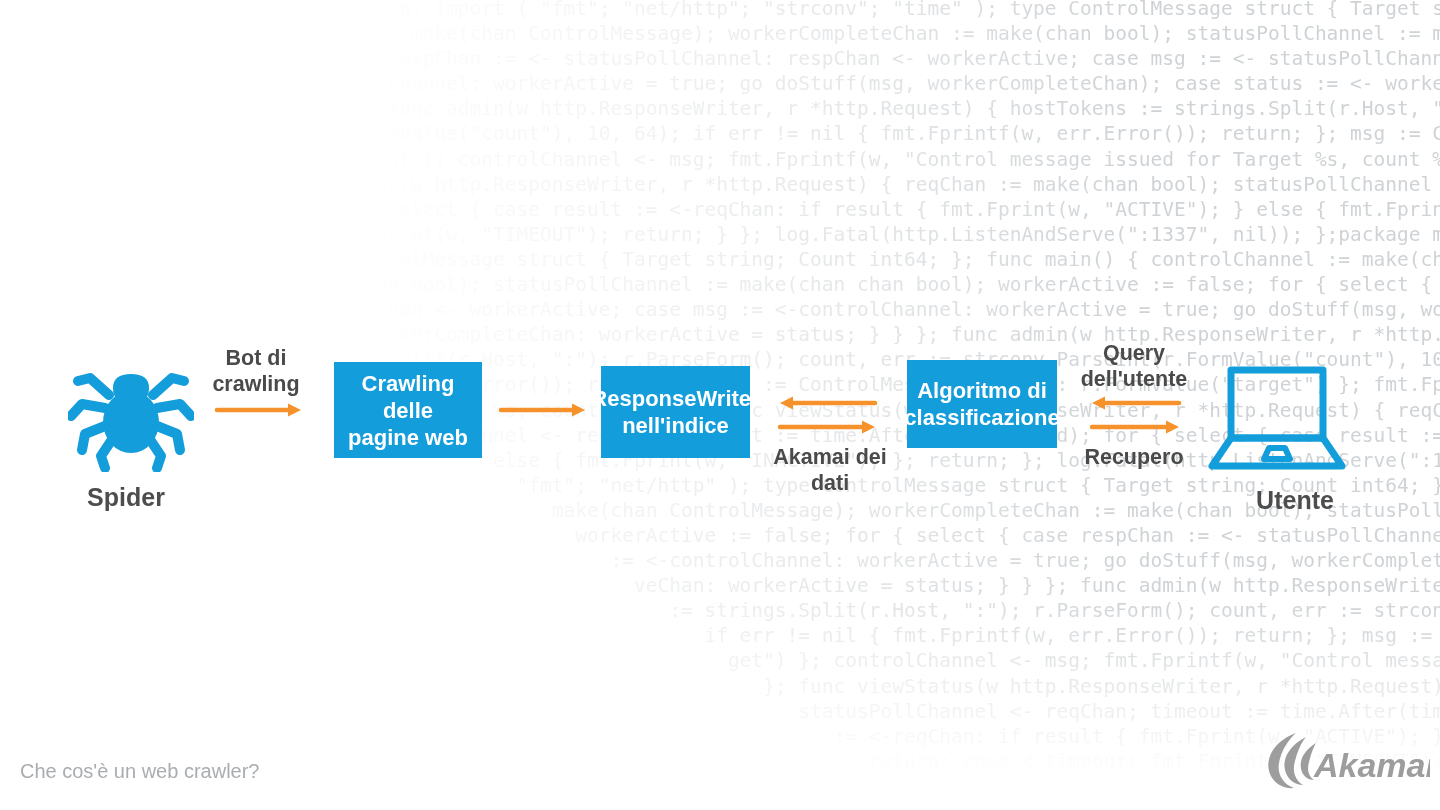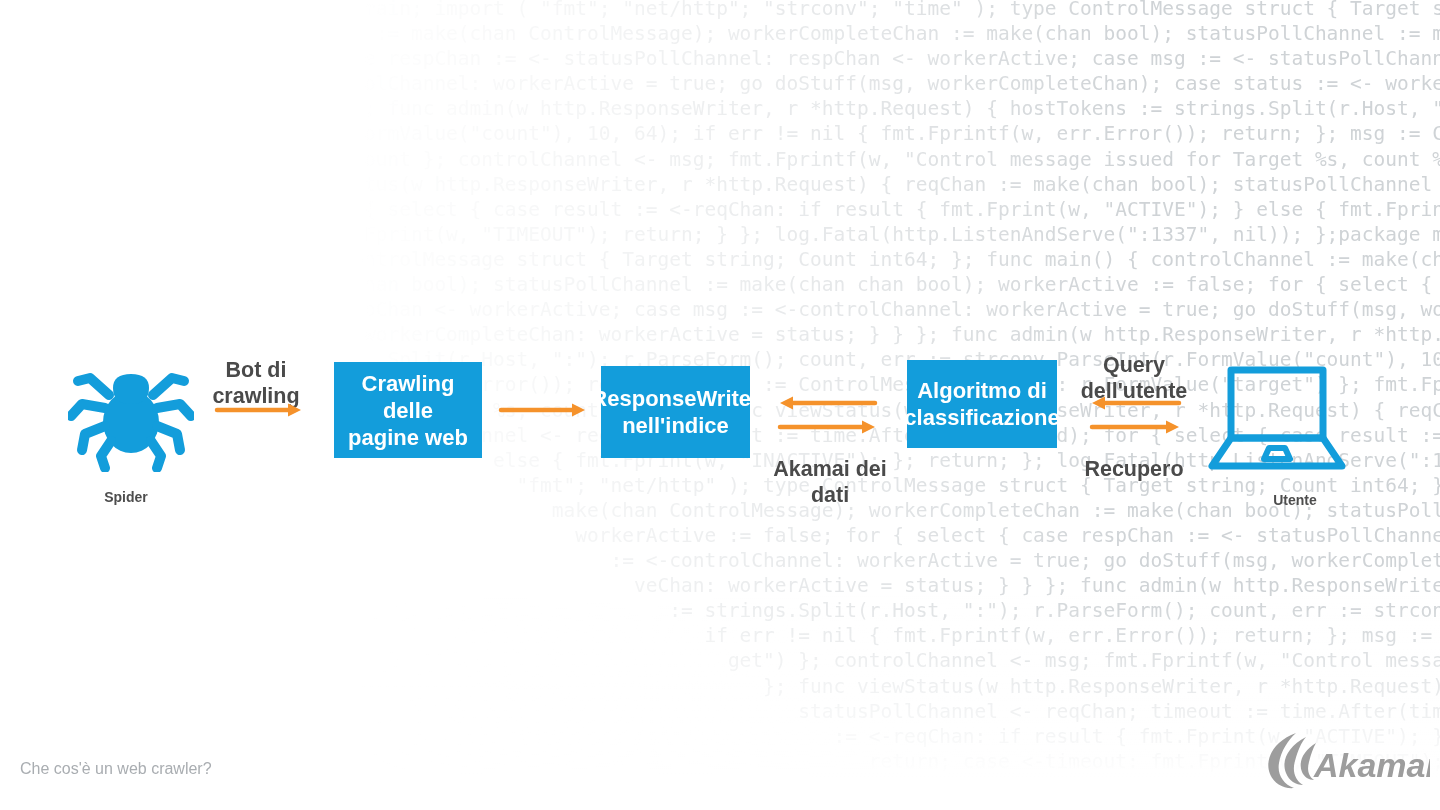--- a/index.html
+++ b/index.html
@@ -47,28 +47,27 @@
   .node { position: absolute; }
 
   .flow-label {
     position: absolute;
     color: #4a4a4a;
     font-weight: bold;
     font-size: 21.5px;
     line-height: 26px;
     text-align: center;
     white-space: pre-line;
-    margin-top: 12px;
   }
 
   .icon-caption {
     position: absolute;
     color: #4d4d4d;
     font-weight: bold;
-    font-size: 14px;
+    font-size: 25px;
     line-height: 26px;
     text-align: center;
     white-space: nowrap;
   }
 
   .flow-box {
     position: absolute;
     background: #139ddb;
     color: #ffffff;
     font-weight: bold;
@@ -83,21 +82,21 @@
     box-sizing: border-box;
   }
 
   .arrow-svg { position: absolute; overflow: visible; }
 
   
   #footer-caption {
     position: absolute;
     left: 20px;
     top: 760px;
-    font-size: 16px;
+    font-size: 20px;
     color: #a9adb1;
     white-space: nowrap;
     text-align: right;
   }
   #akamai-logo {
     position: absolute;
     left: 1262px;
     top: 727px;
     width: 168px;
     height: 66px;

